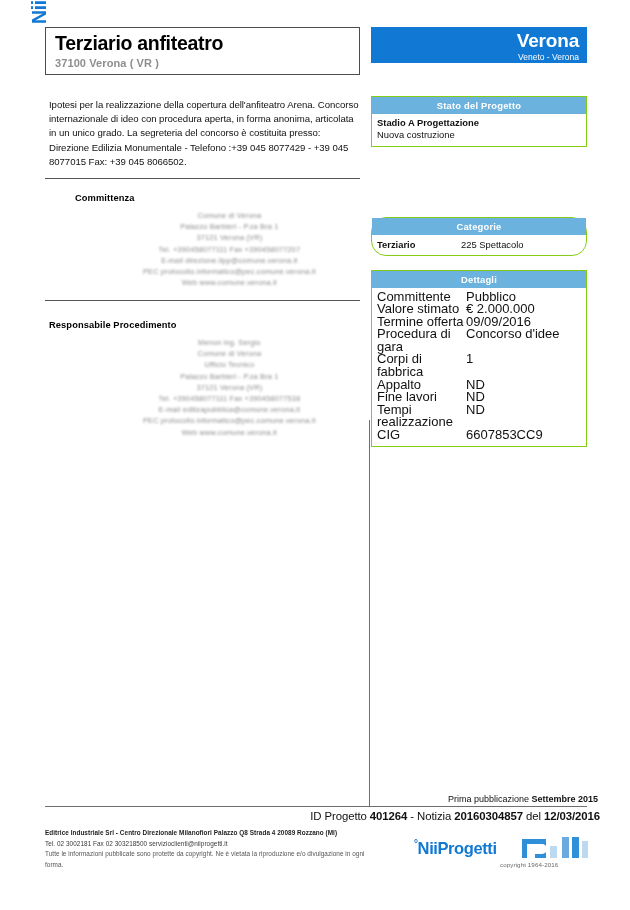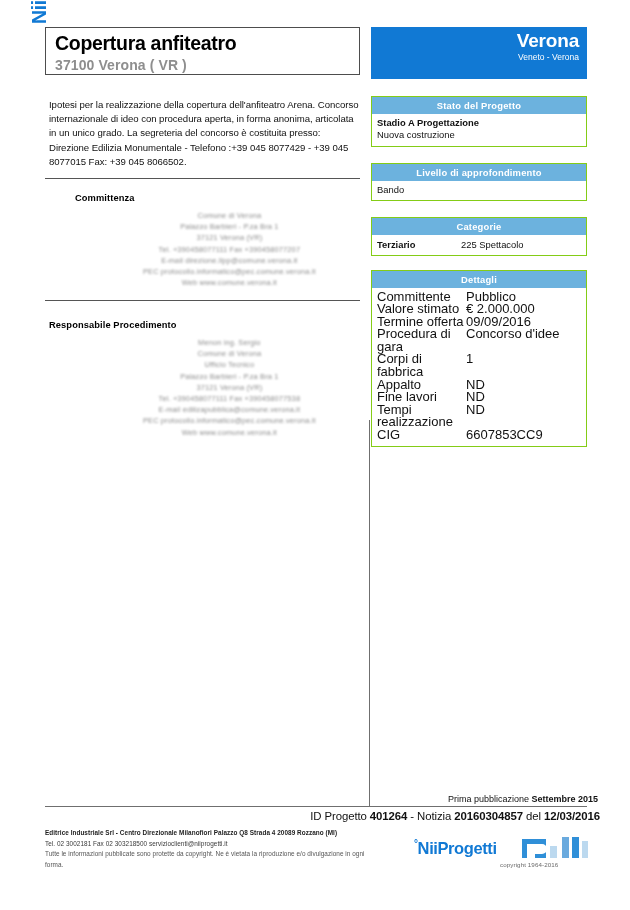--- a/index.html
+++ b/index.html
@@ -57,34 +57,34 @@
     padding: 5px 0 0 9px;
   }
   .title-main {
     font-size: 19.5px;
     font-weight: bold;
     letter-spacing: -0.3px;
     line-height: 21px;
     color: #000;
   }
   .title-sub {
-    font-size: 14px;
+    font-size: 11px;
     font-weight: bold;
     color: #8e8e8e;
     margin-top: 3px;
     letter-spacing: 0.1px;
   }
 
   
   .city-box {
     position: absolute;
     left: 371px;
     top: 27px;
     width: 216px;
-    height: 52px;
+    height: 36px;
     background: #1179d4;
     color: #fff;
     text-align: right;
     box-sizing: border-box;
     padding: 3px 8px 0 0;
   }
   .city-name {
     font-size: 19px;
     font-weight: bold;
     line-height: 21px;
@@ -179,21 +179,21 @@
   .panel-body {
     padding: 3px 0 4px 5px;
     font-size: 9.4px;
     line-height: 12.6px;
     color: #111;
   }
   .b { font-weight: bold; }
 
   #panel-stato  { top: 96px; }
   #panel-livello{ top: 163px; }
-  #panel-categorie { top: 217px; }
+  #panel-categorie { top: 217px; border-radius: 15px; }
   #panel-dettagli  { top: 270px; }
 
   .cat-row {
     display: flex;
     font-size: 9.4px;
     line-height: 13px;
   }
   .cat-label { font-weight: bold; width: 84px; }
 
   .det-row {
@@ -281,21 +281,21 @@
 </head>
 <body>
 
 <div class="page">
 
   <div class="vbrand">
     <span>NiiProgetti.it</span>
   </div>
 
   <div class="title-box">
-    <div class="title-main">Copertura anfiteatro</div>
+    <div class="title-main">Terziario anfiteatro</div>
     <div class="title-sub">37100 Verona ( VR )</div>
   </div>
 
   <div class="city-box">
     <div class="city-name">Verona</div>
     <div class="city-region">Veneto - Verona</div>
   </div>
 
   <div class="desc">Ipotesi per la realizzazione della copertura dell'anfiteatro Arena. Concorso internazionale di ideo con procedura aperta, in forma anonima, articolata in un unico grado. La segreteria del concorso è costituita presso: Direzione Edilizia Monumentale - Telefono :+39 045 8077429 - +39 045 8077015 Fax: +39 045 8066502.</div>
 
@@ -324,26 +324,20 @@
 Web  www.comune.verona.it</div>
 
   <div class="panel" id="panel-stato">
     <div class="panel-head">Stato del Progetto</div>
     <div class="panel-body">
       <div class="b">Stadio A Progettazione</div>
       <div>Nuova costruzione</div>
     </div>
   </div>
 
-  <div class="panel" id="panel-livello">
-    <div class="panel-head">Livello di approfondimento</div>
-    <div class="panel-body">
-      <div>Bando</div>
-    </div>
-  </div>
 
   <div class="panel" id="panel-categorie">
     <div class="panel-head">Categorie</div>
     <div class="panel-body">
       <div class="cat-row">
         <div class="cat-label">Terziario</div>
         <div class="cat-value">225 Spettacolo</div>
       </div>
     </div>
   </div>

